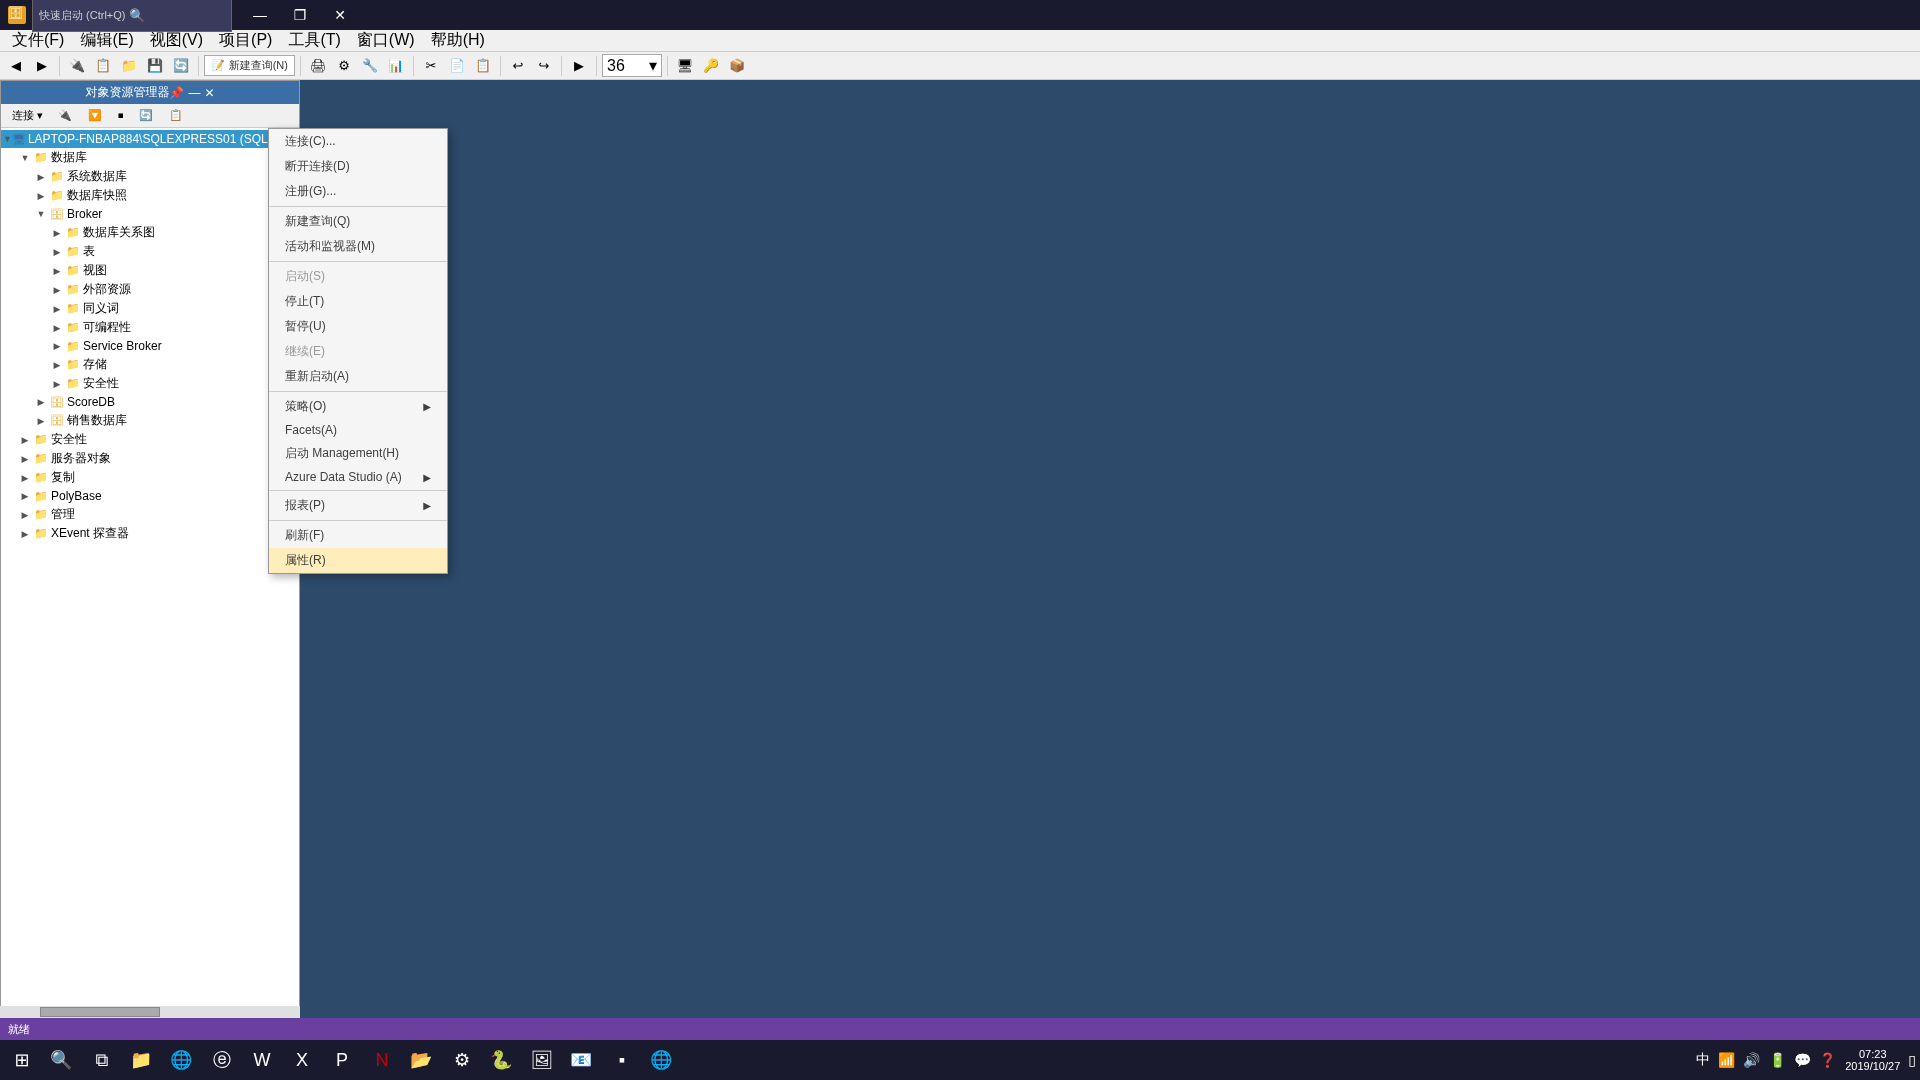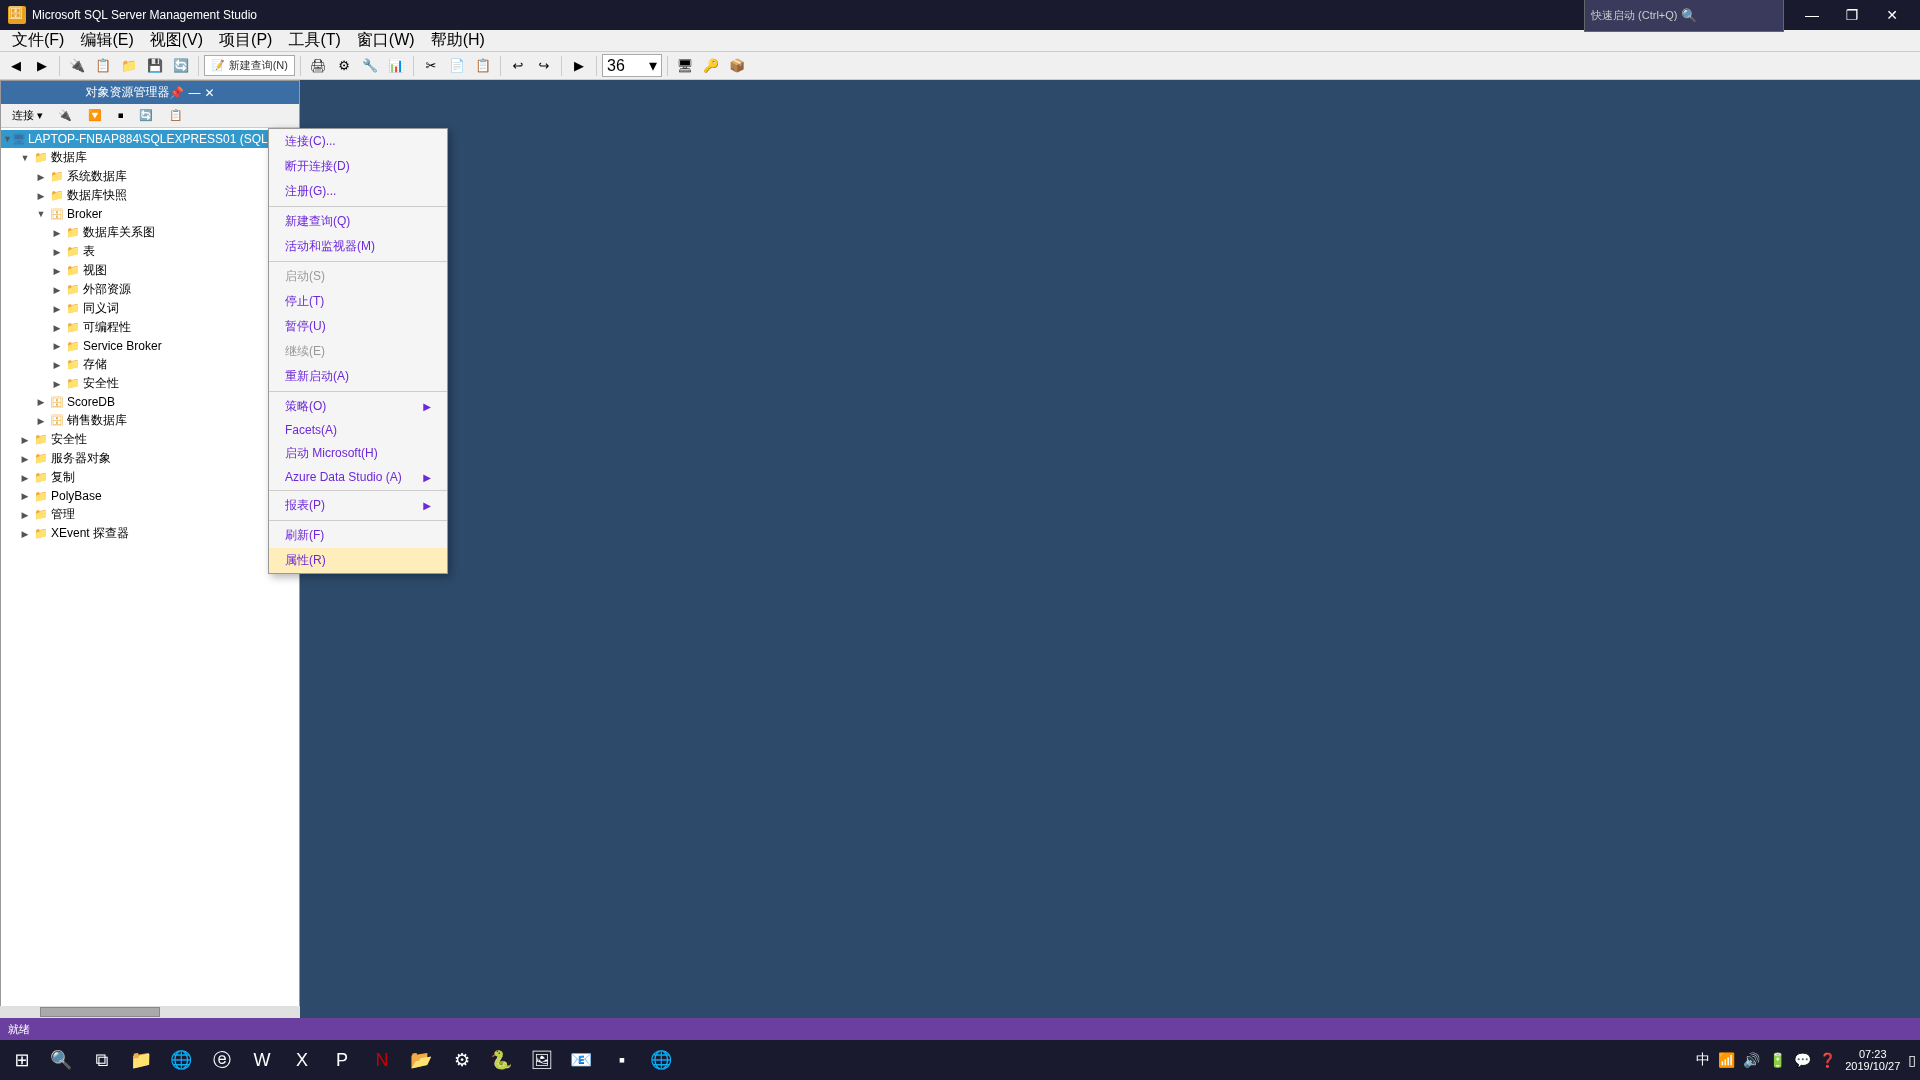--- a/index.html
+++ b/index.html
@@ -190,21 +190,21 @@
       width: 180px;
       background: #f5f5f5;
       border: 1px solid #999;
       box-shadow: 3px 3px 8px rgba(0,0,0,0.3);
       z-index: 1000;
     }
     .cm-item {
       padding: 4px 16px;
       font-size: 12px;
       cursor: pointer;
-      color: #6d28d9;
+      color: #404040;
       display: flex;
       align-items: center;
       justify-content: space-between;
       white-space: nowrap;
     }
     .cm-item.highlighted { background: #ffeebb; }
     .cm-item.disabled { color: #999; cursor: default; }
     .cm-separator { height: 1px; background: #ccc; margin: 2px 0; }
     .cm-arrow { font-size: 10px; }
 
@@ -274,21 +274,20 @@
       border: 1px solid #888;
       margin-left: 40px;
       width: 120px;
     }
   </style>
 </head>
 <body>
 
 <div id="title-bar">
   <span class="app-icon">🗄</span>
-  <span class="title-text">Microsoft SQL Server Management Studio</span>
   <div class="search-box">
     <span>快速启动 (Ctrl+Q)</span>
     <span style="margin-left:4px;font-size:13px;">🔍</span>
   </div>
   <div class="win-controls">
     <div class="win-btn">—</div>
     <div class="win-btn">❐</div>
     <div class="win-btn close">✕</div>
   </div>
 </div>
@@ -512,21 +511,21 @@
   <div class="cm-item">停止(T)</div>
   <div class="cm-item">暂停(U)</div>
   <div class="cm-item disabled">继续(E)</div>
   <div class="cm-item">重新启动(A)</div>
   <div class="cm-separator"></div>
   <div class="cm-item">
     <span>策略(O)</span>
     <span class="cm-arrow">▶</span>
   </div>
   <div class="cm-item">Facets(A)</div>
-  <div class="cm-item">启动 Microsoft(H)</div>
+  <div class="cm-item">启动 Management(H)</div>
   <div class="cm-item">
     <span>Azure Data Studio (A)</span>
     <span class="cm-arrow">▶</span>
   </div>
   <div class="cm-separator"></div>
   <div class="cm-item">
     <span>报表(P)</span>
     <span class="cm-arrow">▶</span>
   </div>
   <div class="cm-separator"></div>

